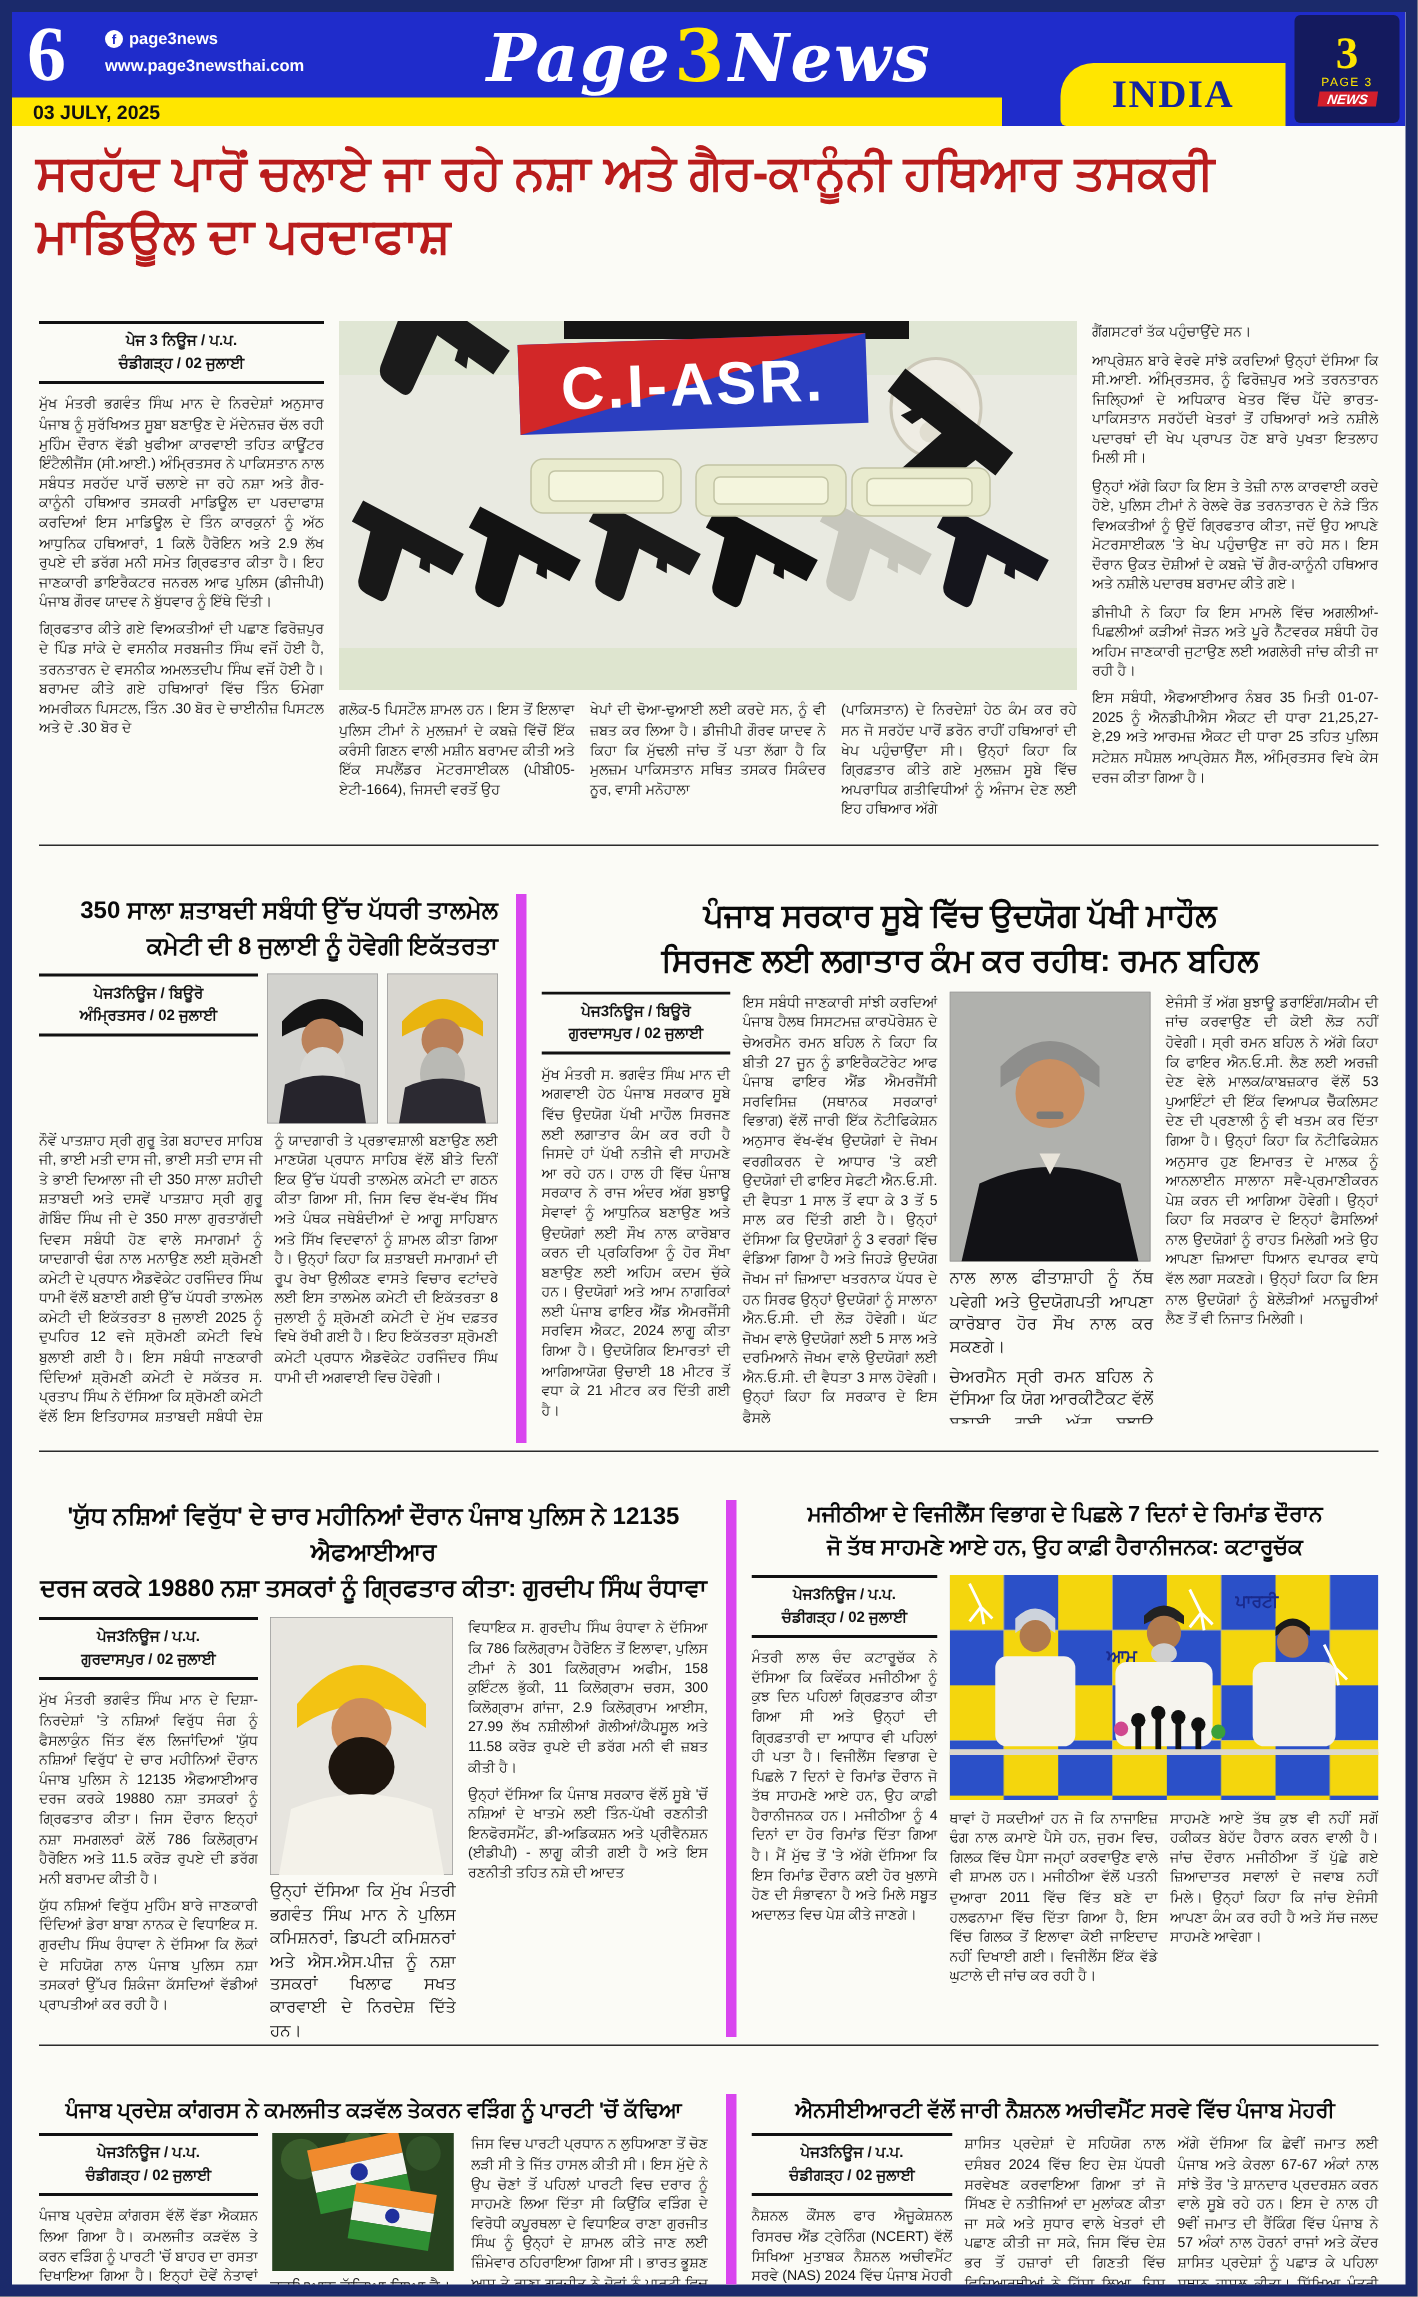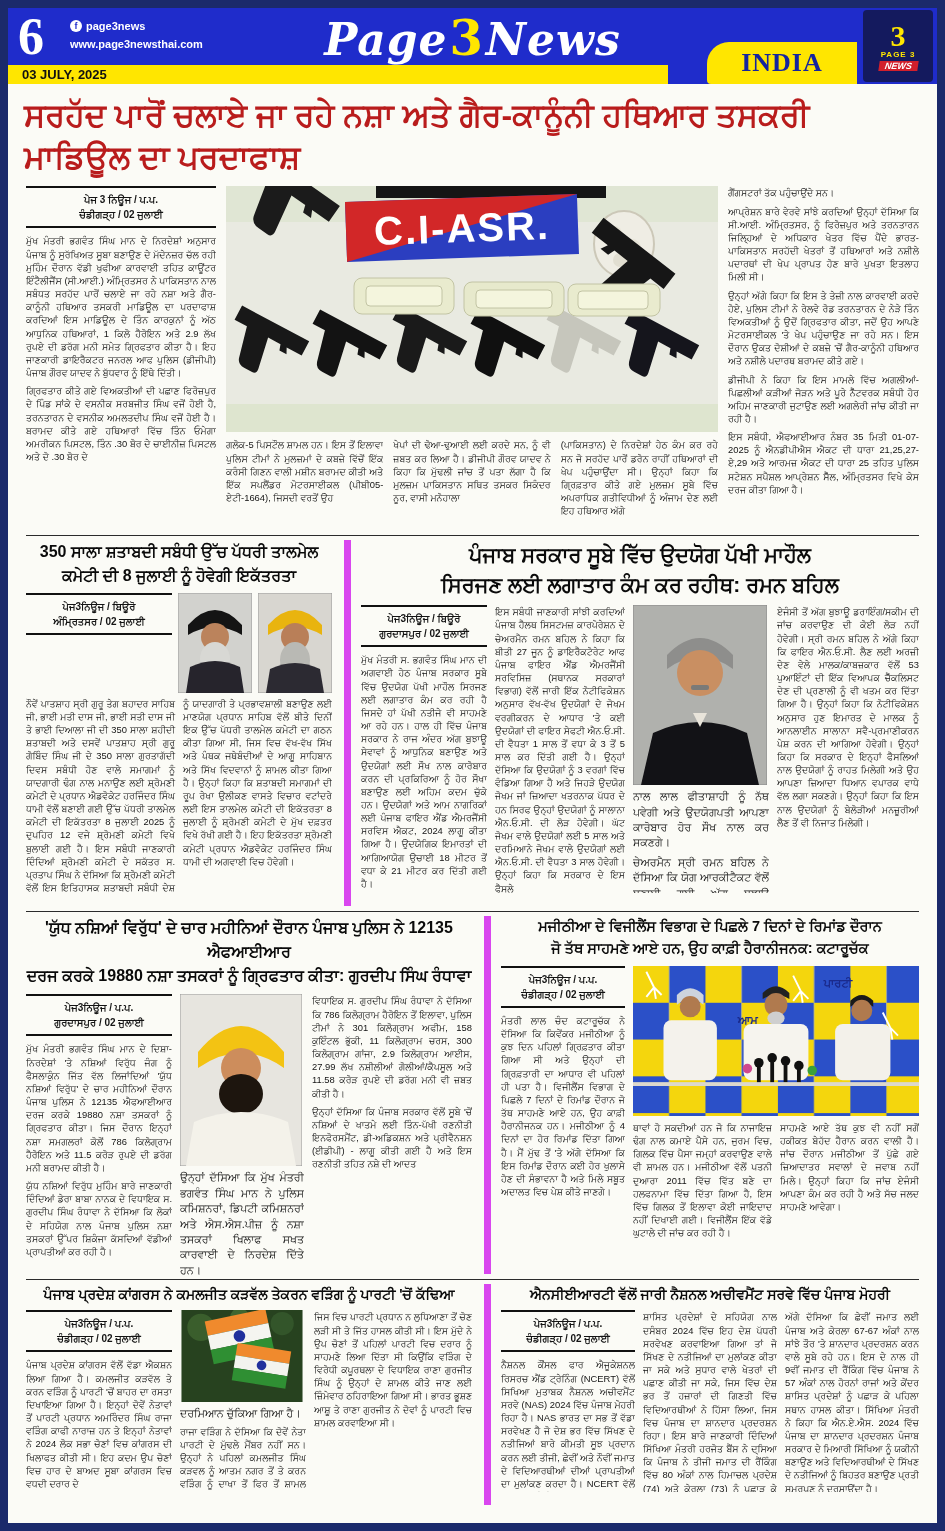--- a/index.html
+++ b/index.html
@@ -16,32 +16,32 @@
     font-family:"DejaVu Serif","Liberation Serif",serif;font-weight:700;font-style:italic;font-size:44px;line-height:48px;letter-spacing:1px;}
   .mast .m3{color:#ffe600;font-style:normal;font-size:48px;padding:0 2px;}
   .datestrip{position:absolute;left:0;bottom:0;width:660px;height:19px;background:#ffe600;
     font-size:13px;font-weight:700;color:#111;line-height:19px;padding-left:14px;box-sizing:border-box;}
   .india{position:absolute;right:80px;bottom:0;width:150px;height:42px;background:#ffe600;
     border-radius:22px 0 0 4px;display:flex;align-items:center;justify-content:center;
     font-family:"Liberation Serif",serif;font-weight:700;font-size:26px;color:#15259e;letter-spacing:1px;}
   .logobox{position:absolute;right:4px;top:2px;bottom:2px;width:70px;background:#141a5e;border-radius:4px;
     display:flex;flex-direction:column;align-items:center;justify-content:center;color:#ffe600;}
   .logobox .l3{font-size:30px;font-weight:700;line-height:28px;font-family:"Liberation Serif",serif;}
-  .logobox .lp{font-size:8px;font-weight:700;letter-spacing:1px;}
+  .logobox .lp{font-size:8px;font-weight:400;letter-spacing:1px;}
   .logobox .ln{background:#d21f2c;color:#fff;font-size:9px;font-weight:700;font-style:italic;padding:0 6px;margin-top:2px;transform:skewX(-8deg);}
   
   .mainhead{padding:10px 16px 4px;text-align:left;font-weight:700;font-size:32px;line-height:1.32;color:#b91c1c;}
   .band{padding:4px 18px 0;box-sizing:border-box;}
   .rule{border-top:1.6px solid #2b2b2b;margin:5px 18px 0;}
   .byline{border-top:2px solid #111;border-bottom:2px solid #111;text-align:center;
     font-size:10px;font-weight:700;padding:4px 2px;margin-bottom:6px;line-height:1.5;}
   .bt{font-size:9.4px;line-height:1.4;text-align:justify;}
   .bt p{margin:0 0 5px;}
   .h2{font-weight:700;text-align:center;color:#0a0a0a;}
-  .flexr{display:flex;}
+  .flexr{display:flex;margin-top:28px;}
   .ovh{overflow:hidden;}
   .vsep{border-left:7px solid #d946ef;}
   .cap{font-size:11px;line-height:1.4;text-align:justify;margin-top:4px;}
   svg{display:block;}
 </style>
 </head>
 <body>
 
 <div class="sheet">
 
@@ -129,21 +129,21 @@
       <p>ਡੀਜੀਪੀ ਨੇ ਕਿਹਾ ਕਿ ਇਸ ਮਾਮਲੇ ਵਿੱਚ ਅਗਲੀਆਂ-ਪਿਛਲੀਆਂ ਕੜੀਆਂ ਜੋੜਨ ਅਤੇ ਪੂਰੇ ਨੈੱਟਵਰਕ ਸਬੰਧੀ ਹੋਰ ਅਹਿਮ ਜਾਣਕਾਰੀ ਜੁਟਾਉਣ ਲਈ ਅਗਲੇਰੀ ਜਾਂਚ ਕੀਤੀ ਜਾ ਰਹੀ ਹੈ।</p>
       <p>ਇਸ ਸਬੰਧੀ, ਐਫਆਈਆਰ ਨੰਬਰ 35 ਮਿਤੀ 01-07-2025 ਨੂੰ ਐਨਡੀਪੀਐਸ ਐਕਟ ਦੀ ਧਾਰਾ 21,25,27-ਏ,29 ਅਤੇ ਆਰਮਜ਼ ਐਕਟ ਦੀ ਧਾਰਾ 25 ਤਹਿਤ ਪੁਲਿਸ ਸਟੇਸ਼ਨ ਸਪੈਸ਼ਲ ਆਪ੍ਰੇਸ਼ਨ ਸੈੱਲ, ਅੰਮ੍ਰਿਤਸਰ ਵਿਖੇ ਕੇਸ ਦਰਜ ਕੀਤਾ ਗਿਆ ਹੈ।</p>
     </div>
   </div>
 
   <div class="rule"></div>
 
   <div class="band flexr" style="height:370px;gap:12px;">
 
     <div style="width:306px;">
-      <div class="h2" style="font-size:16px;line-height:1.45;">350 ਸਾਲਾ ਸ਼ਤਾਬਦੀ ਸਬੰਧੀ ਉੱਚ ਪੱਧਰੀ ਤਾਲਮੇਲ ਕਮੇਟੀ ਦੀ 8 ਜੁਲਾਈ ਨੂੰ ਹੋਵੇਗੀ ਇਕੱਤਰਤਾ</div>
+      <div class="h2" style="font-size:16px;line-height:1.45;text-align:right;">350 ਸਾਲਾ ਸ਼ਤਾਬਦੀ ਸਬੰਧੀ ਉੱਚ ਪੱਧਰੀ ਤਾਲਮੇਲ ਕਮੇਟੀ ਦੀ 8 ਜੁਲਾਈ ਨੂੰ ਹੋਵੇਗੀ ਇਕੱਤਰਤਾ</div>
       <div class="flexr" style="gap:6px;margin-top:6px;">
         <div style="width:146px;">
           <div class="byline">
             <div>ਪੇਜ3ਨਿਊਜ / ਬਿਊਰੋ</div>
             <div>ਅੰਮ੍ਰਿਤਸਰ / 02 ਜੁਲਾਈ</div>
           </div>
         </div>
         <svg width="74" height="100" viewBox="0 0 74 100">
           <rect width="74" height="100" fill="#d2d2ce" stroke="#999"></rect>
           <path d="M10 32 Q37 2 64 32 L64 42 Q37 26 10 42 Z" fill="#141414"></path>

